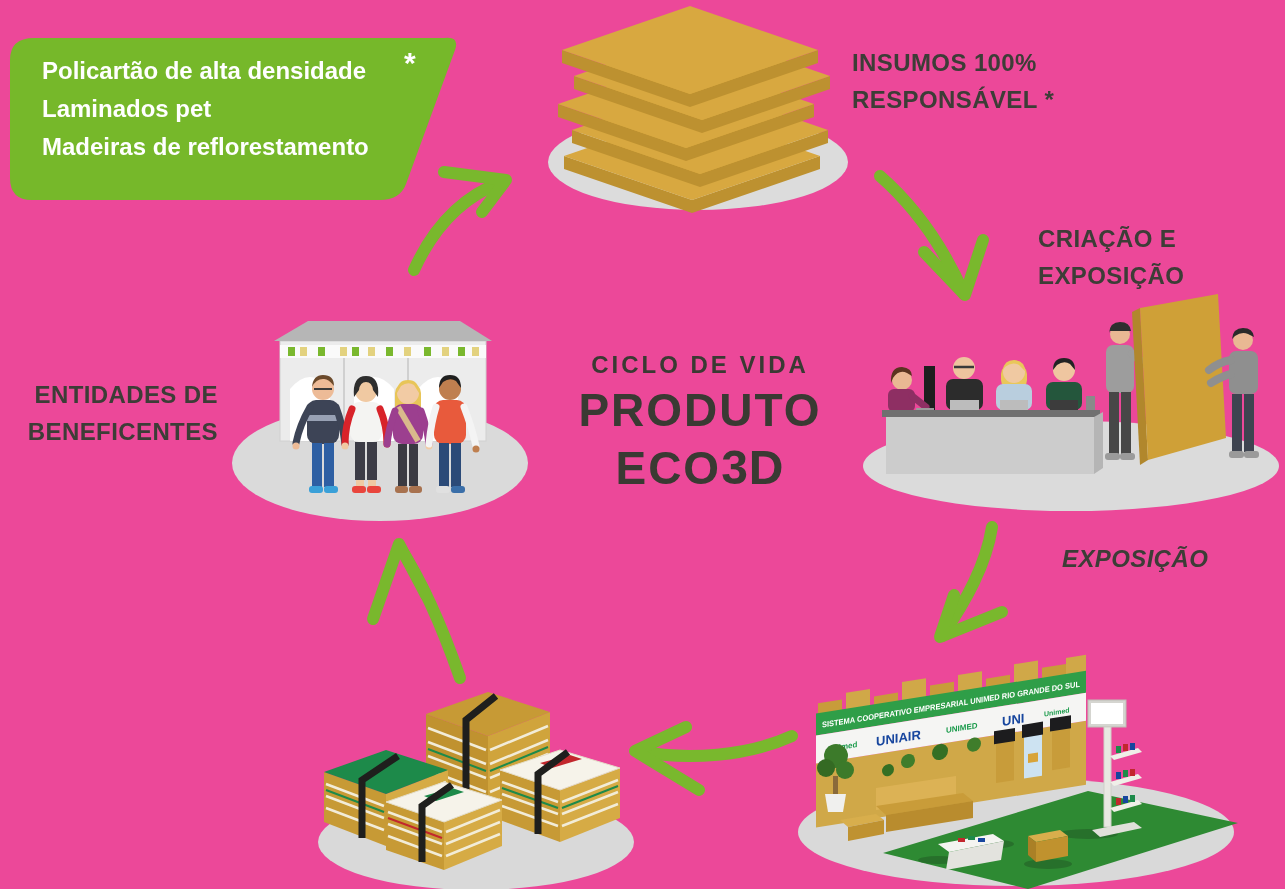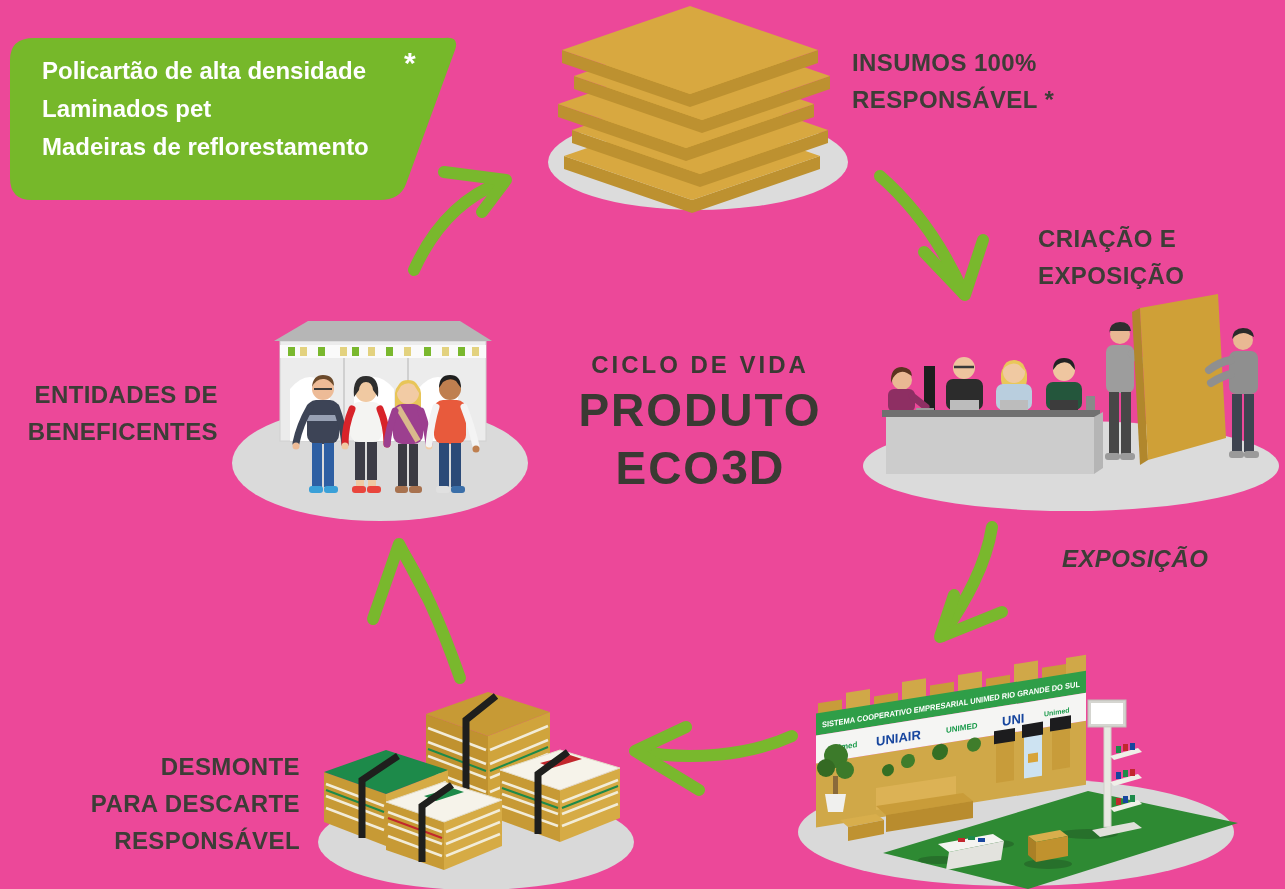--- a/index.html
+++ b/index.html
@@ -68,25 +68,20 @@
 
   <div class="label" style="left:1038px;top:220px;">
     <div>CRIAÇÃO E</div>
     <div>EXPOSIÇÃO</div>
   </div>
 
   <div class="label" style="left:1062px;top:540px;font-style:italic;">
     <div>EXPOSIÇÃO</div>
   </div>
 
-  <div class="label right" style="left:58px;top:748px;width:242px;">
-    <div>DESMONTE</div>
-    <div>PARA DESCARTE</div>
-    <div>RESPONSÁVEL</div>
-  </div>
 
   <div class="label right" style="left:10px;top:352px;width:208px;margin-top:24px;">
     <div>ENTIDADES DE</div>
     <div>BENEFICENTES</div>
   </div>
 
   <div class="center-title">
     <div class="center-kicker">CICLO DE VIDA</div>
     <div class="center-big">PRODUTO</div>
     <div class="center-big"><span class="center-eco">ECO</span><span class="center-3d">3D</span></div>

